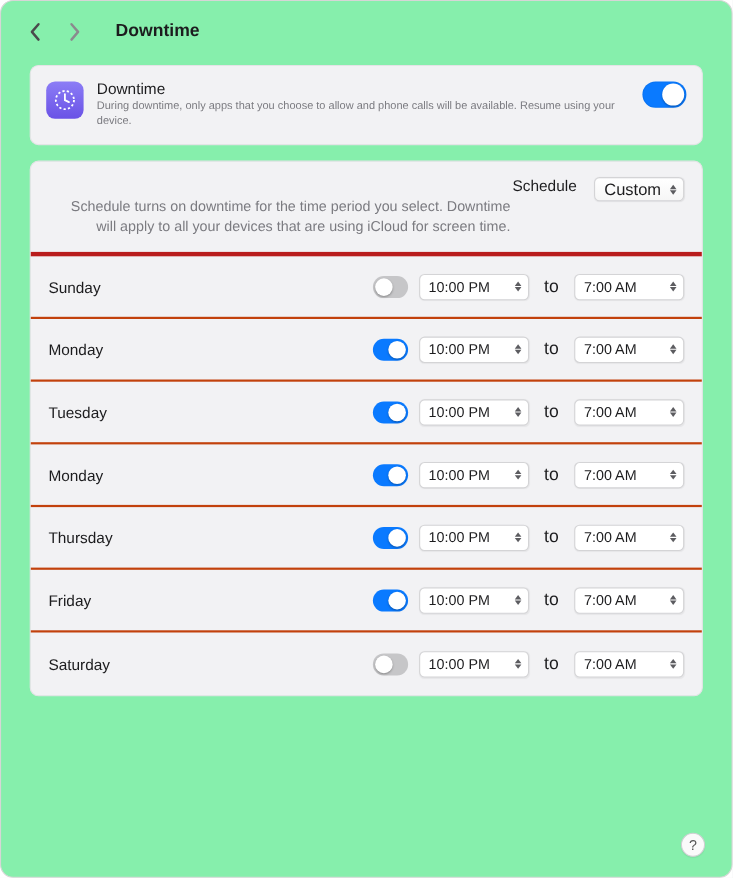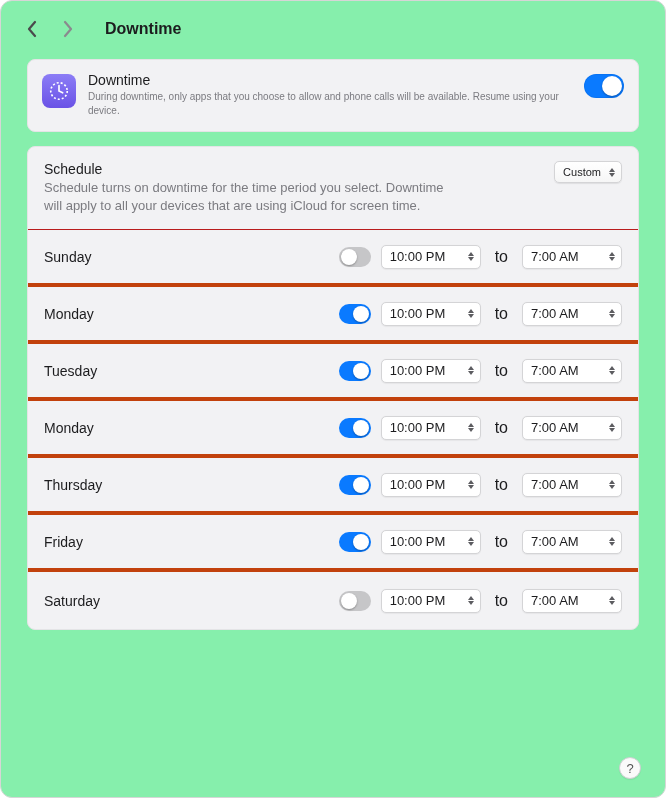--- a/index.html
+++ b/index.html
@@ -84,35 +84,37 @@
     background:#fff;
     box-shadow: 0 1px 2px rgba(0,0,0,0.3);
   }
   .toggle-lg.on  .knob { right:2px; }
 
   
   .sched-panel { margin-top: 14px; }
   .sched-header {
     padding: 14px 16px 14px 16px;
     display:flex;
-    border-bottom: 1px solid #b91c1c;
+    gap: 16px;
+    border-bottom: 4px solid #b91c1c;
+    text-align: right;
   }
   .sched-header-text { flex:1; }
   .sched-title { font-size:14px; color:#1c1c1e; margin-bottom:2px; }
   .sched-desc { font-size:13px; color:#7b7b80; line-height:1.4; max-width: 420px;}
 
   
   .popup {
     height: 22px;
     padding: 0 2px 0 8px;
     border: 1px solid #d4d4d6;
     border-radius:5px;
     background: linear-gradient(180deg,#ffffff,#f6f6f6);
     display:flex; align-items:center; gap:4px;
-    font-size:11px; color:#1c1c1e;
+    font-size:15px; color:#1c1c1e;
     align-self:flex-start;
     box-shadow: 0 0.5px 1px rgba(0,0,0,0.08);
     white-space:nowrap;
   }
   .stepper {
     width:14px; height:18px;
     display:flex; flex-direction:column;
     justify-content:center; align-items:center;
     gap:1px;
   }
@@ -120,21 +122,21 @@
   .stepper .up   { border-bottom:4px solid #5c5c60; }
   .stepper .down { border-top:4px solid #5c5c60; }
 
   
   .days { }
   .day-row {
     display:flex;
     align-items:center;
     padding: 0 16px;
     height: 57px;
-    border-bottom: 4px solid #c2410c;
+    border-bottom: 2px solid #c2410c;
     gap: 10px;
   }
   .day-row:last-child { border-bottom: none; }
   .day-name {
     flex: 1 1 auto;
     font-size: 14px;
     color:#1c1c1e;
   }
   
   .toggle-sm {

